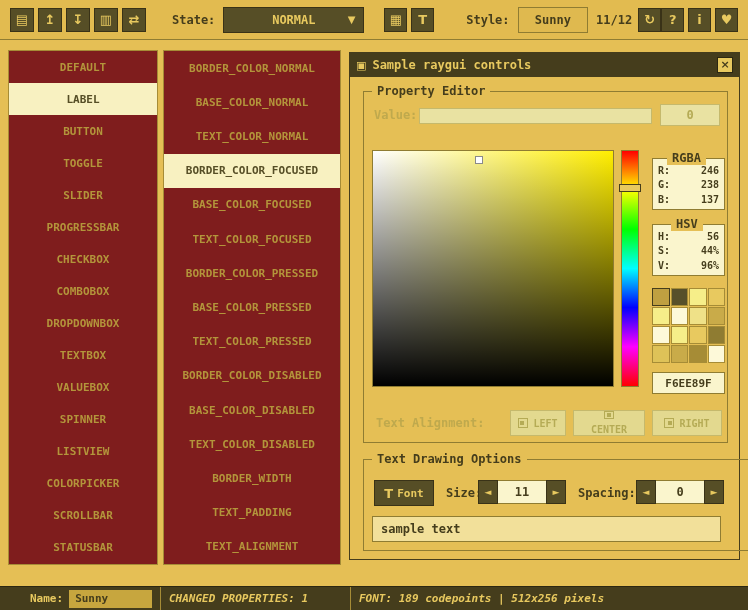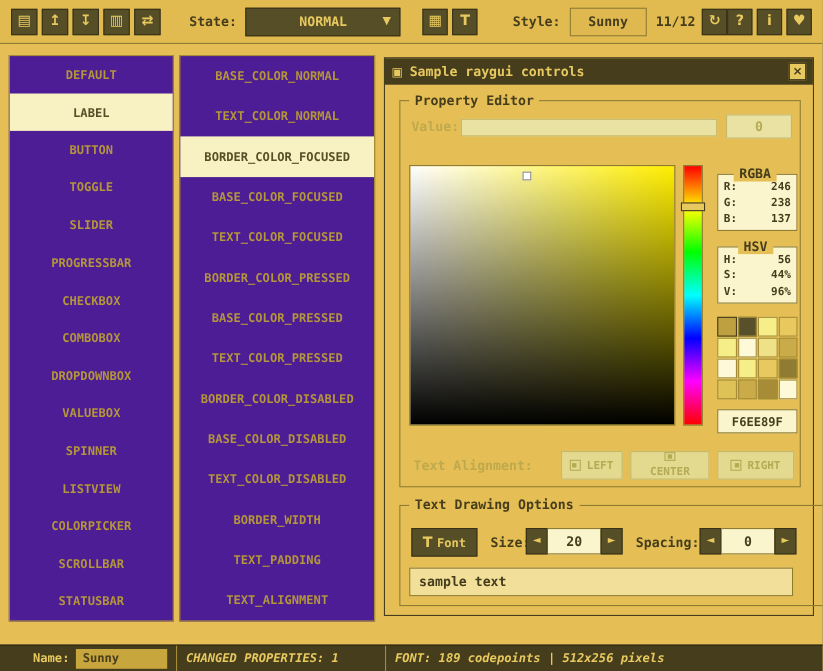--- a/index.html
+++ b/index.html
@@ -27,21 +27,21 @@
     position:relative;width:148px;height:26px;background:#564e26;border:1px solid #393217;
     color:#e8c95f;font-size:12px;display:flex;align-items:center;justify-content:center;cursor:pointer;
   }
   .dropdown .arrow{position:absolute;right:8px;top:6px;font-size:10px;font-family:"DejaVu Sans",sans-serif;}
   .style-btn{
     width:74px;height:26px;background:#dfb94f;border:1px solid #8f7c32;color:#453d1c;
     font-size:12px;display:flex;align-items:center;justify-content:center;cursor:pointer;
   }
   
   .panel{
-    position:absolute;background:#4c1d95;border:1px solid #a68c36;
+    position:absolute;background:#7f1d1d;border:1px solid #a68c36;
     display:flex;flex-direction:column;
   }
   #controls-panel{left:8px;top:50px;width:150px;height:515px;}
   #properties-panel{left:163px;top:50px;width:178px;height:515px;}
   .list-item{
     flex:1;display:flex;align-items:center;justify-content:center;
     color:#b3953b;font-size:11px;cursor:pointer;white-space:nowrap;
   }
   .list-item.selected{background:#f8f1c1;color:#564e26;}
   
@@ -212,29 +212,31 @@
   <div class="panel" id="controls-panel">
       <div class="list-item">DEFAULT</div>
       <div class="list-item selected">LABEL</div>
       <div class="list-item">BUTTON</div>
       <div class="list-item">TOGGLE</div>
       <div class="list-item">SLIDER</div>
       <div class="list-item">PROGRESSBAR</div>
       <div class="list-item">CHECKBOX</div>
       <div class="list-item">COMBOBOX</div>
       <div class="list-item">DROPDOWNBOX</div>
+      <div class="list-item">TEXTBOX</div>
       <div class="list-item">VALUEBOX</div>
       <div class="list-item">SPINNER</div>
       <div class="list-item">LISTVIEW</div>
       <div class="list-item">COLORPICKER</div>
       <div class="list-item">SCROLLBAR</div>
       <div class="list-item">STATUSBAR</div>
     </div>
 
   <div class="panel" id="properties-panel">
+      <div class="list-item">BORDER_COLOR_NORMAL</div>
       <div class="list-item">BASE_COLOR_NORMAL</div>
       <div class="list-item">TEXT_COLOR_NORMAL</div>
       <div class="list-item selected">BORDER_COLOR_FOCUSED</div>
       <div class="list-item">BASE_COLOR_FOCUSED</div>
       <div class="list-item">TEXT_COLOR_FOCUSED</div>
       <div class="list-item">BORDER_COLOR_PRESSED</div>
       <div class="list-item">BASE_COLOR_PRESSED</div>
       <div class="list-item">TEXT_COLOR_PRESSED</div>
       <div class="list-item">BORDER_COLOR_DISABLED</div>
       <div class="list-item">BASE_COLOR_DISABLED</div>
@@ -352,21 +354,21 @@
         <span class="fticon">T</span>
         <span>Font</span>
       </div>
 
       <span class="spin-label" style="left:82px">Size:</span>
       <div class="spinner" style="left:114px">
         <div class="spin-btn">
             <span>◄</span>
           </div>
         <div class="spin-value">
-            <span>20</span>
+            <span>11</span>
           </div>
         <div class="spin-btn">
             <span>►</span>
           </div>
       </div>
 
       <span class="spin-label" style="left:214px">Spacing:</span>
       <div class="spinner" style="left:272px">
         <div class="spin-btn">
             <span>◄</span>

